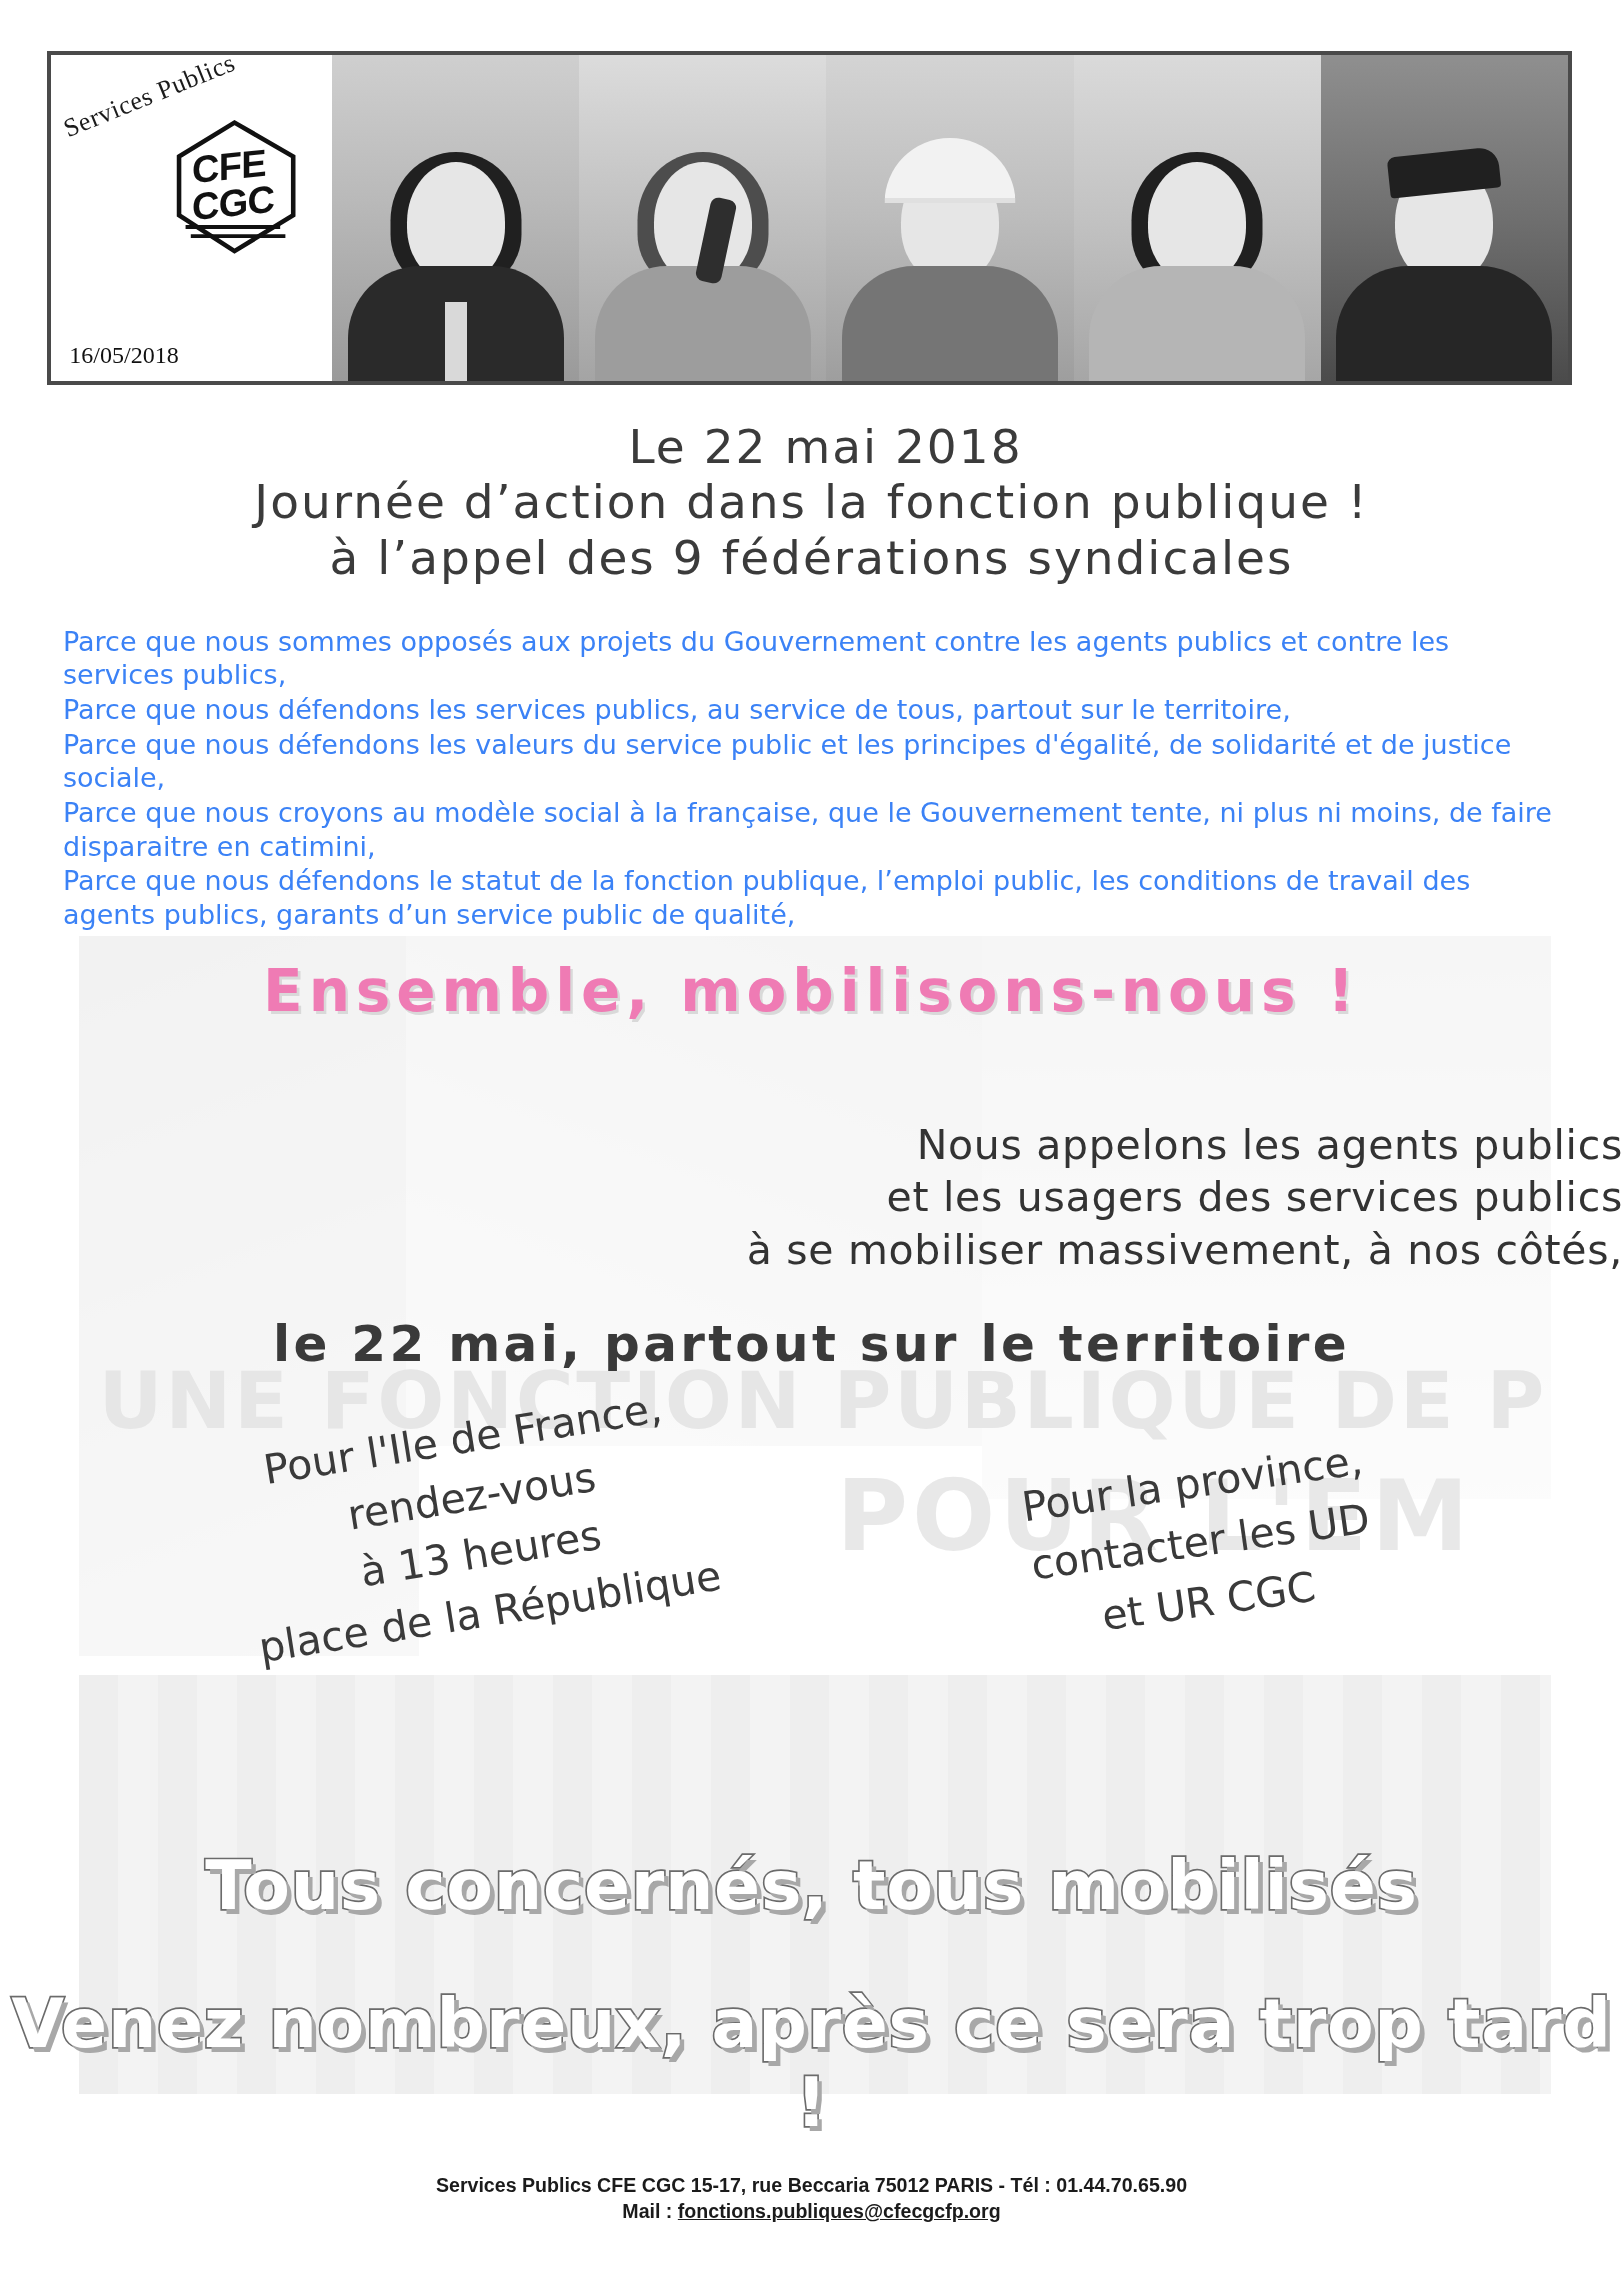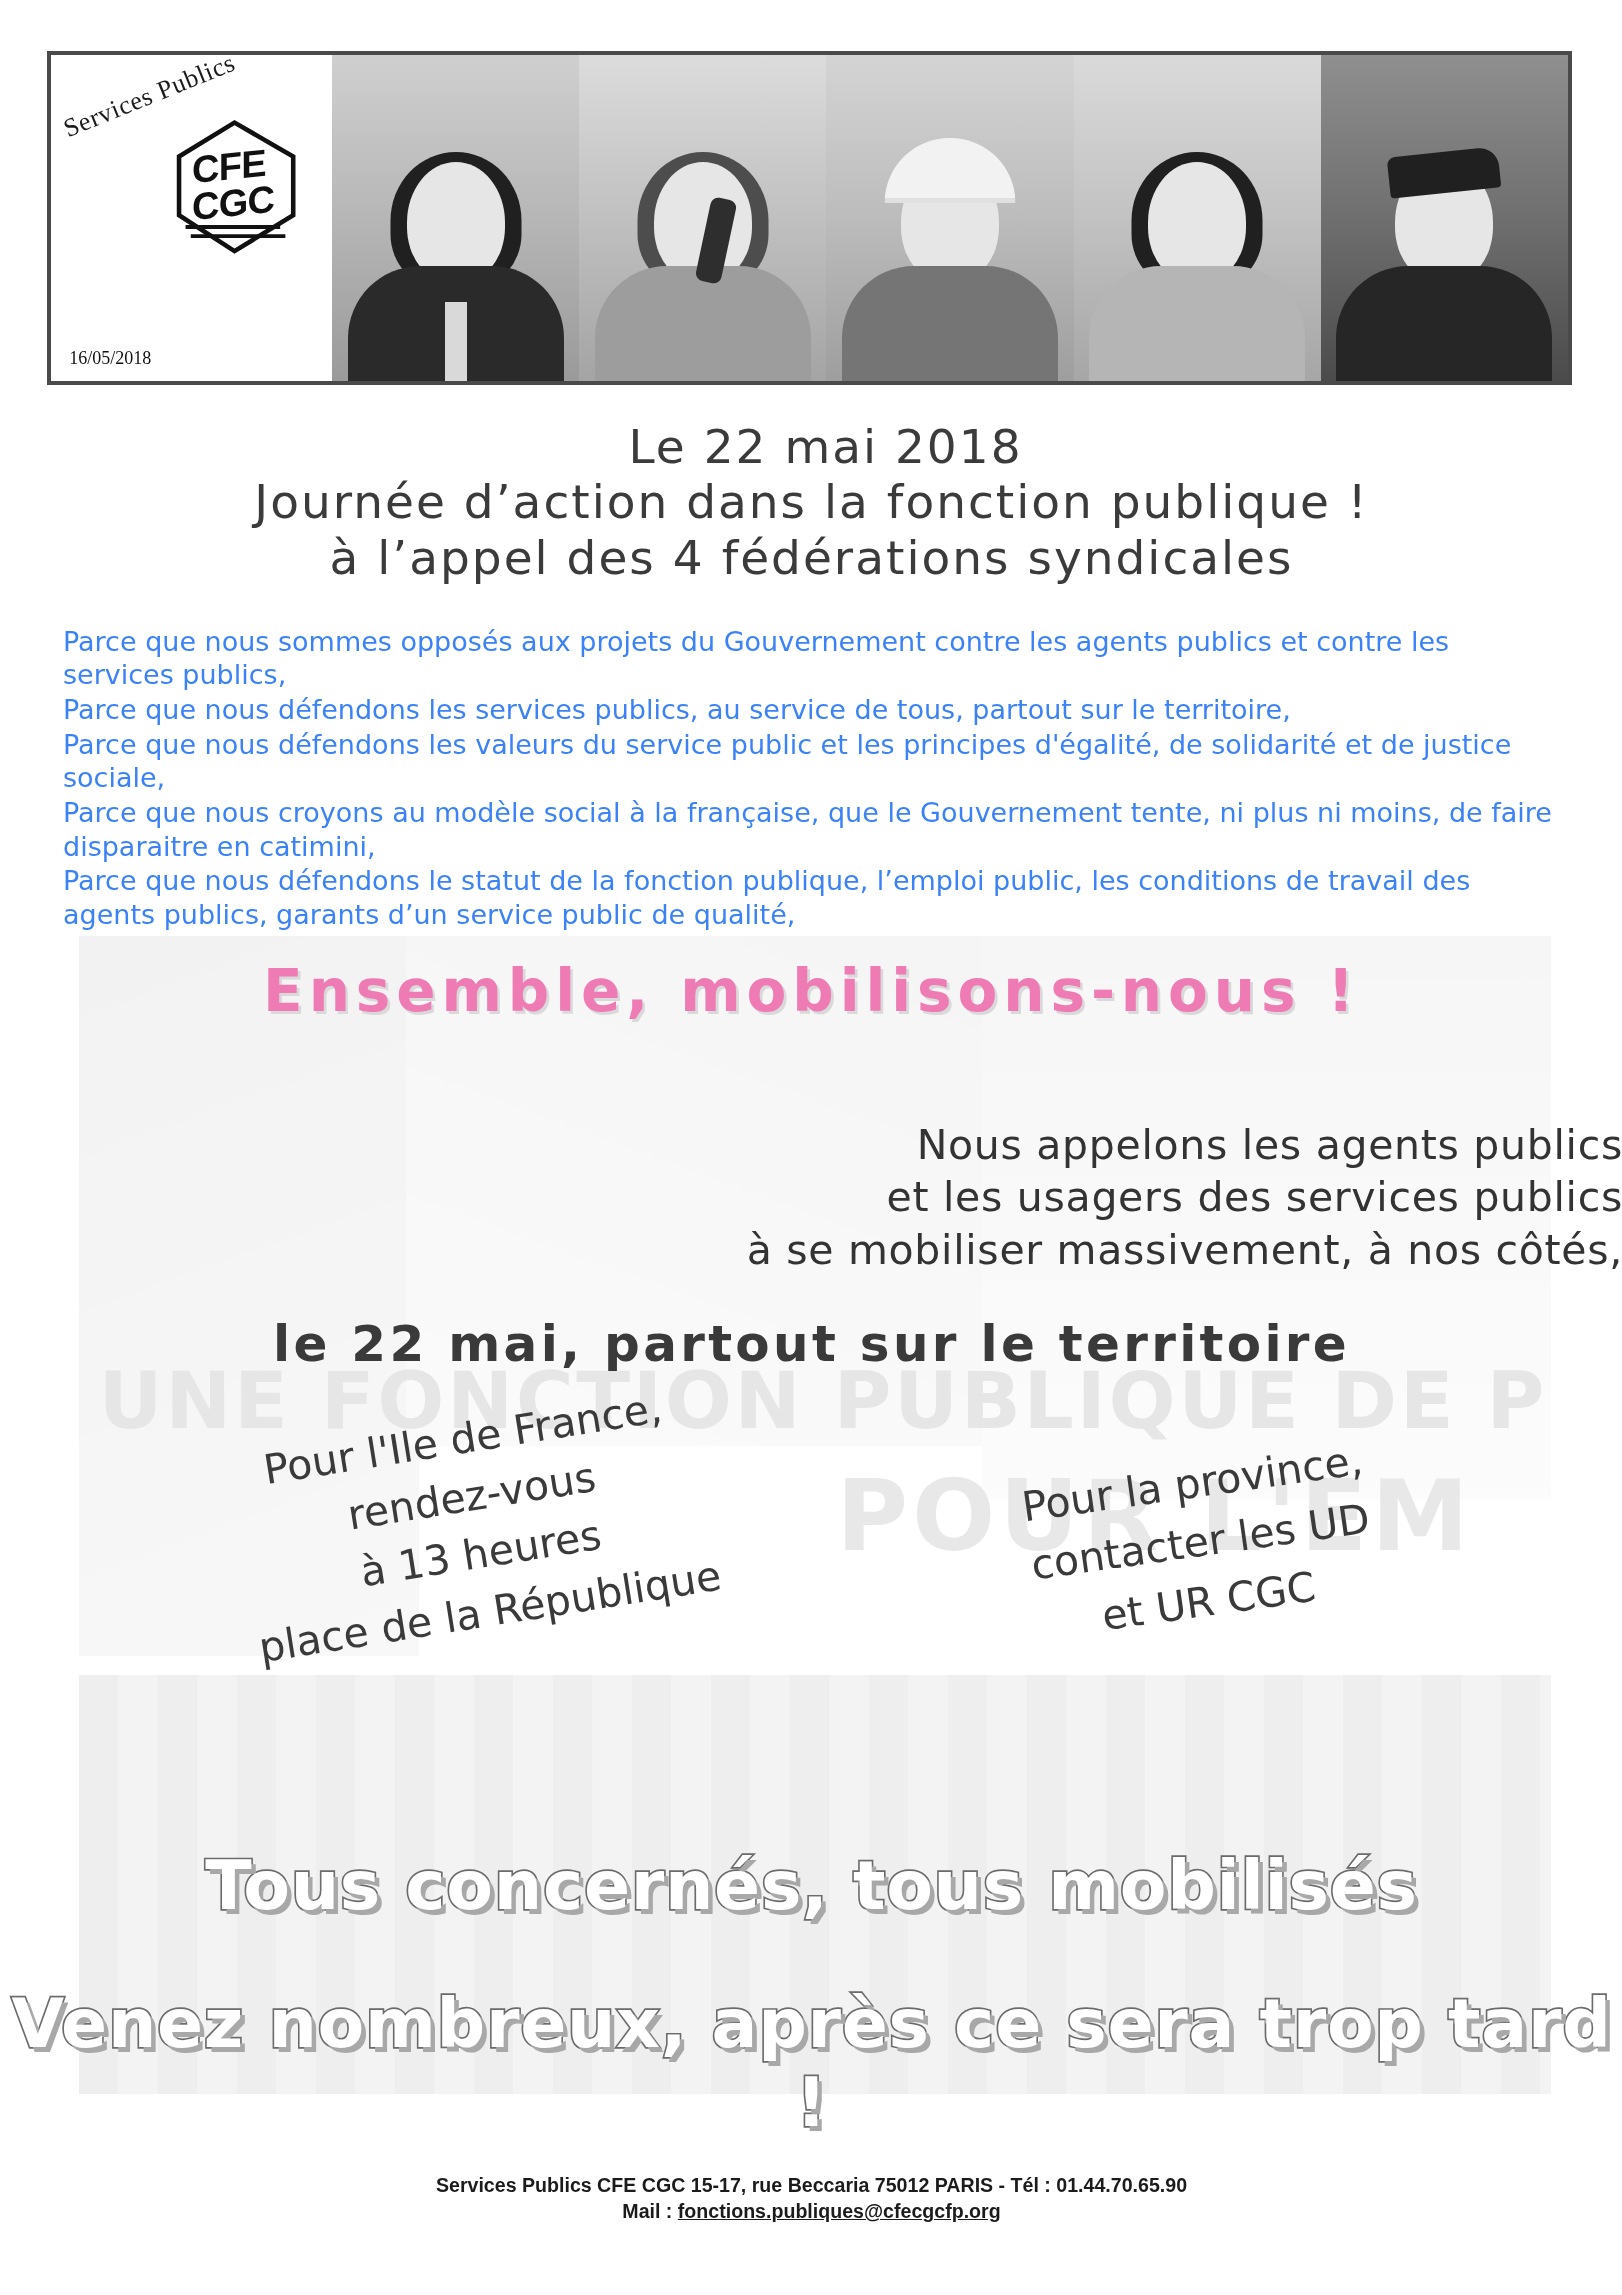--- a/index.html
+++ b/index.html
@@ -66,21 +66,21 @@
     font-size: 38px;
     line-height: 0.98;
     letter-spacing: -0.7px;
     color: #111;
     transform: skewY(-6deg);
   }
   .banner-date {
     position: absolute;
     left: 18.3px;
     bottom: 11.8px;
-    font-size: 18px;
+    font-size: 24px;
     font-family: "Liberation Serif", serif;
     color: #111;
   }
   .banner-photos {
     flex: 1 1 auto;
     display: flex;
     filter: grayscale(100%);
   }
   .photo {
     flex: 1 1 0;
@@ -379,21 +379,21 @@
           <div class="cap"></div>
         <div class="body-sh"></div>
       </div>
     </div>
   </div>
 </div>
 
 <div class="title-block">
   <div class="title-line-1">Le 22 mai 2018</div>
   <div class="title-line-2">Journée d’action dans la fonction publique !</div>
-  <div class="title-line-3">à l’appel des 4 fédérations syndicales</div>
+  <div class="title-line-3">à l’appel des 9 fédérations syndicales</div>
 </div>
 
 <div class="paragraphs">
   <p>Parce que nous sommes opposés aux projets du Gouvernement contre les agents publics et contre les services publics,</p>
   <p>Parce que nous défendons les services publics, au service de tous, partout sur le territoire,</p>
   <p>Parce que nous défendons les valeurs du service public et les principes d'égalité, de solidarité et de justice sociale,</p>
   <p>Parce que nous croyons au modèle social à la française, que le Gouvernement tente, ni plus ni moins, de faire disparaitre en catimini,</p>
   <p>Parce que nous défendons le statut de la fonction publique, l’emploi public, les conditions de travail des agents publics, garants d’un service public de qualité,</p>
 </div>
 

